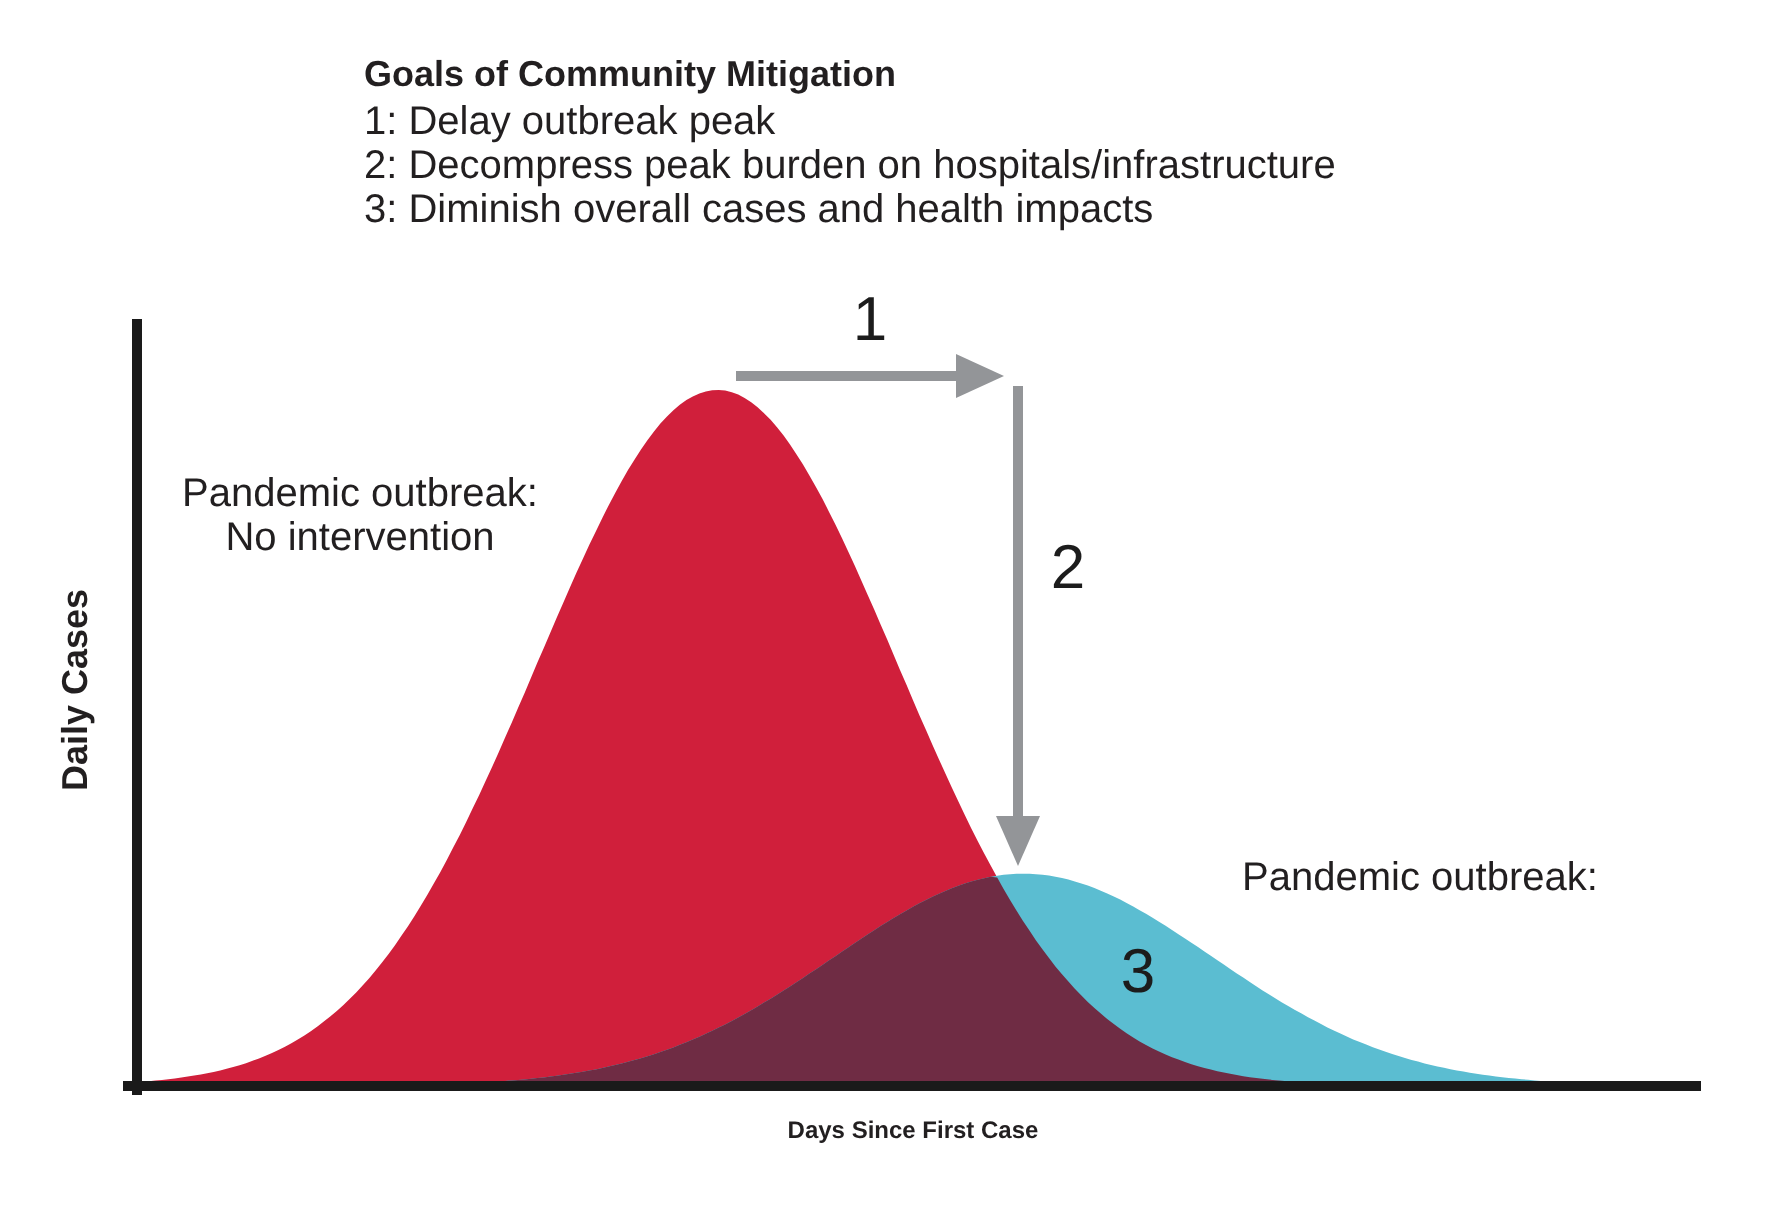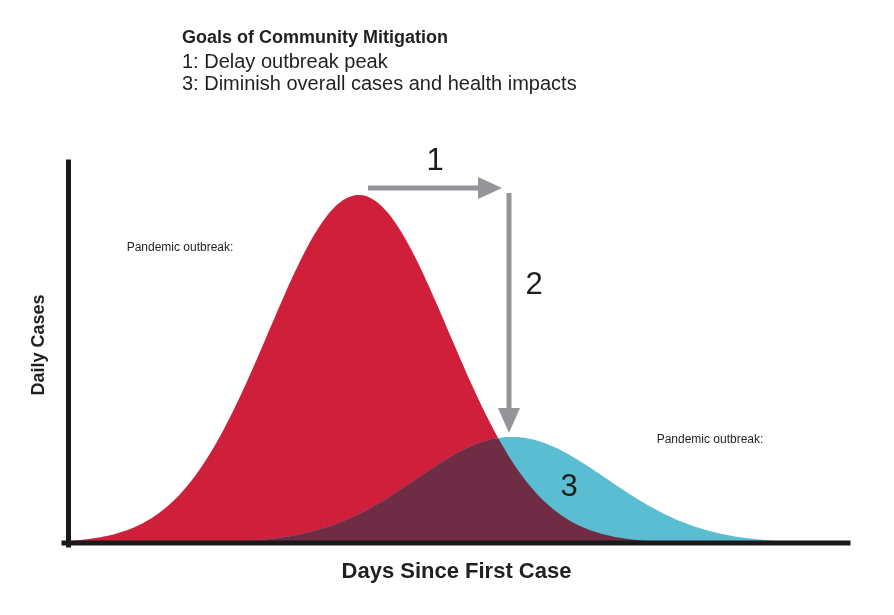--- a/index.html
+++ b/index.html
@@ -28,52 +28,53 @@
     text-align: center;
     width: 28px;
   }
   .annot-1 { left: 409px; top: 144px; }
   .annot-2 { left: 508px; top: 268px; }
   .annot-3 { left: 543px; top: 470px; }
   .curve-label {
     position: absolute;
     width: 200px;
     text-align: center;
-    font-size: 12px;
+    font-size: 20px;
     line-height: 22px;
   }
   .curve-label.left  { left: 68px;  top: 236px; }
   .curve-label.right { left: 598px; top: 428px; }
   .ylabel {
     position: absolute;
     left: 26px;
     top: 345px;
     transform: translate(-50%, -50%) rotate(-90deg);
     font-size: 18px;
     font-weight: bold;
     white-space: nowrap;
   }
   .xlabel {
     position: absolute;
     left: 56px;
     top: 558px;
     width: 777px;
     text-align: center;
-    font-size: 22px;
+    font-size: 12px;
     font-weight: bold;
   }
 </style>
 </head>
 <body>
 
 <div class="canvas">
 
   <div class="header">
     <div class="header-title">Goals of Community Mitigation</div>
     <div class="goal">1: Delay outbreak peak</div>
+    <div class="goal">2: Decompress peak burden on hospitals/infrastructure</div>
     <div class="goal">3: Diminish overall cases and health impacts</div>
   </div>
 
   <svg class="chart" width="894" height="615" viewBox="0 0 894 615">
     <path id="path-red" d="M 56 543 L 56.0 541.1 L 59.2 540.8 L 62.5 540.6 L 65.7 540.3 L 69.0 540.0 L 72.2 539.6 L 75.4 539.2 L 78.7 538.8 L 81.9 538.3 L 85.1 537.8 L 88.4 537.3 L 91.6 536.6 L 94.8 536.0 L 98.1 535.2 L 101.3 534.4 L 104.6 533.5 L 107.8 532.6 L 111.0 531.6 L 114.3 530.4 L 117.5 529.2 L 120.8 527.9 L 124.0 526.5 L 127.2 525.0 L 130.5 523.4 L 133.7 521.6 L 136.9 519.7 L 140.2 517.7 L 143.4 515.6 L 146.7 513.3 L 149.9 510.8 L 153.1 508.2 L 156.4 505.5 L 159.6 502.6 L 162.8 499.5 L 166.1 496.2 L 169.3 492.7 L 172.6 489.1 L 175.8 485.2 L 179.0 481.2 L 182.3 477.0 L 185.5 472.6 L 188.7 467.9 L 192.0 463.1 L 195.2 458.1 L 198.4 452.9 L 201.7 447.4 L 204.9 441.8 L 208.2 436.0 L 211.4 430.0 L 214.6 423.8 L 217.9 417.5 L 221.1 411.0 L 224.3 404.3 L 227.6 397.5 L 230.8 390.5 L 234.1 383.4 L 237.3 376.2 L 240.5 368.9 L 243.8 361.5 L 247.0 354.0 L 250.3 346.5 L 253.5 338.9 L 256.7 331.3 L 260.0 323.7 L 263.2 316.2 L 266.4 308.7 L 269.7 301.2 L 272.9 293.9 L 276.1 286.6 L 279.4 279.5 L 282.6 272.5 L 285.9 265.7 L 289.1 259.1 L 292.3 252.7 L 295.6 246.5 L 298.8 240.6 L 302.0 235.0 L 305.3 229.7 L 308.5 224.7 L 311.8 220.0 L 315.0 215.7 L 318.2 211.8 L 321.5 208.3 L 324.7 205.1 L 327.9 202.4 L 331.2 200.0 L 334.4 198.2 L 337.7 196.7 L 340.9 195.7 L 344.1 195.1 L 347.4 195.0 L 350.6 195.3 L 353.9 196.1 L 357.1 197.3 L 360.3 199.0 L 363.6 201.1 L 366.8 203.6 L 370.0 206.6 L 373.3 209.9 L 376.5 213.6 L 379.8 217.8 L 383.0 222.2 L 386.2 227.1 L 389.5 232.2 L 392.7 237.7 L 395.9 243.4 L 399.2 249.4 L 402.4 255.7 L 405.7 262.2 L 408.9 268.9 L 412.1 275.8 L 415.4 282.9 L 418.6 290.1 L 421.8 297.4 L 425.1 304.8 L 428.3 312.3 L 431.6 319.8 L 434.8 327.4 L 438.0 335.0 L 441.3 342.5 L 444.5 350.1 L 447.7 357.6 L 451.0 365.0 L 454.2 372.4 L 457.5 379.7 L 460.7 386.8 L 463.9 393.8 L 467.2 400.8 L 470.4 407.5 L 473.6 414.1 L 476.9 420.6 L 480.1 426.8 L 483.4 432.9 L 486.6 438.8 L 489.8 444.5 L 493.1 450.1 L 496.3 455.4 L 499.5 460.5 L 502.8 465.4 L 506.0 470.2 L 509.3 474.7 L 512.5 479.0 L 515.7 483.2 L 519.0 487.1 L 522.2 490.8 L 525.4 494.4 L 528.7 497.8 L 531.9 501.0 L 535.2 504.0 L 538.4 506.8 L 541.6 509.5 L 544.9 512.0 L 548.1 514.4 L 551.3 516.6 L 554.6 518.7 L 557.8 520.7 L 561.0 522.5 L 564.3 524.2 L 567.5 525.7 L 570.8 527.2 L 574.0 528.6 L 577.2 529.8 L 580.5 531.0 L 583.7 532.1 L 587.0 533.1 L 590.2 534.0 L 593.4 534.8 L 596.7 535.6 L 599.9 536.3 L 603.1 536.9 L 606.4 537.5 L 609.6 538.1 L 612.9 538.6 L 616.1 539.0 L 619.3 539.4 L 622.6 539.8 L 625.8 540.1 L 629.0 540.4 L 632.3 540.7 L 635.5 541.0 L 638.8 541.2 L 642.0 541.4 L 645.2 541.6 L 648.5 541.7 L 651.7 541.9 L 654.9 542.0 L 658.2 542.1 L 661.4 542.2 L 664.6 542.3 L 667.9 542.4 L 671.1 542.5 L 674.4 542.5 L 677.6 542.6 L 680.8 542.6 L 684.1 542.7 L 687.3 542.7 L 690.5 542.8 L 693.8 542.8 L 697.0 542.8 L 700.3 542.8 L 703.5 542.9 L 706.7 542.9 L 710.0 542.9 L 713.2 542.9 L 716.4 542.9 L 719.7 542.9 L 722.9 542.9 L 726.2 543.0 L 729.4 543.0 L 732.6 543.0 L 735.9 543.0 L 739.1 543.0 L 742.4 543.0 L 745.6 543.0 L 748.8 543.0 L 752.1 543.0 L 755.3 543.0 L 758.5 543.0 L 761.8 543.0 L 765.0 543.0 L 768.3 543.0 L 771.5 543.0 L 774.7 543.0 L 778.0 543.0 L 781.2 543.0 L 784.4 543.0 L 787.7 543.0 L 790.9 543.0 L 794.1 543.0 L 797.4 543.0 L 800.6 543.0 L 803.9 543.0 L 807.1 543.0 L 810.3 543.0 L 813.6 543.0 L 816.8 543.0 L 820.0 543.0 L 823.3 543.0 L 826.5 543.0 L 829.8 543.0 L 833.0 543.0 L 833 543 Z" fill="#d01f3b"></path>
     <path id="path-teal" d="M 56 543 L 56.0 543.0 L 59.2 543.0 L 62.5 543.0 L 65.7 543.0 L 69.0 543.0 L 72.2 543.0 L 75.4 543.0 L 78.7 543.0 L 81.9 543.0 L 85.1 543.0 L 88.4 543.0 L 91.6 543.0 L 94.8 543.0 L 98.1 543.0 L 101.3 543.0 L 104.6 543.0 L 107.8 543.0 L 111.0 543.0 L 114.3 543.0 L 117.5 543.0 L 120.8 543.0 L 124.0 543.0 L 127.2 543.0 L 130.5 542.9 L 133.7 542.9 L 136.9 542.9 L 140.2 542.9 L 143.4 542.9 L 146.7 542.9 L 149.9 542.9 L 153.1 542.9 L 156.4 542.8 L 159.6 542.8 L 162.8 542.8 L 166.1 542.8 L 169.3 542.8 L 172.6 542.7 L 175.8 542.7 L 179.0 542.7 L 182.3 542.6 L 185.5 542.6 L 188.7 542.5 L 192.0 542.5 L 195.2 542.4 L 198.4 542.3 L 201.7 542.2 L 204.9 542.2 L 208.2 542.1 L 211.4 542.0 L 214.6 541.8 L 217.9 541.7 L 221.1 541.6 L 224.3 541.4 L 227.6 541.3 L 230.8 541.1 L 234.1 540.9 L 237.3 540.7 L 240.5 540.5 L 243.8 540.2 L 247.0 540.0 L 250.3 539.7 L 253.5 539.4 L 256.7 539.0 L 260.0 538.7 L 263.2 538.3 L 266.4 537.9 L 269.7 537.4 L 272.9 536.9 L 276.1 536.4 L 279.4 535.9 L 282.6 535.3 L 285.9 534.7 L 289.1 534.0 L 292.3 533.3 L 295.6 532.5 L 298.8 531.8 L 302.0 530.9 L 305.3 530.0 L 308.5 529.1 L 311.8 528.1 L 315.0 527.1 L 318.2 526.0 L 321.5 524.9 L 324.7 523.7 L 327.9 522.4 L 331.2 521.1 L 334.4 519.8 L 337.7 518.4 L 340.9 516.9 L 344.1 515.4 L 347.4 513.8 L 350.6 512.2 L 353.9 510.5 L 357.1 508.8 L 360.3 507.0 L 363.6 505.1 L 366.8 503.3 L 370.0 501.3 L 373.3 499.4 L 376.5 497.4 L 379.8 495.3 L 383.0 493.2 L 386.2 491.1 L 389.5 489.0 L 392.7 486.8 L 395.9 484.7 L 399.2 482.5 L 402.4 480.3 L 405.7 478.1 L 408.9 475.9 L 412.1 473.7 L 415.4 471.5 L 418.6 469.4 L 421.8 467.2 L 425.1 465.1 L 428.3 463.0 L 431.6 461.0 L 434.8 459.0 L 438.0 457.1 L 441.3 455.2 L 444.5 453.4 L 447.7 451.6 L 451.0 450.0 L 454.2 448.4 L 457.5 446.9 L 460.7 445.5 L 463.9 444.1 L 467.2 442.9 L 470.4 441.8 L 473.6 440.8 L 476.9 439.9 L 480.1 439.1 L 483.4 438.4 L 486.6 437.9 L 489.8 437.4 L 493.1 437.1 L 496.3 436.9 L 499.5 436.9 L 502.8 436.9 L 506.0 437.1 L 509.3 437.4 L 512.5 437.8 L 515.7 438.4 L 519.0 439.0 L 522.2 439.8 L 525.4 440.7 L 528.7 441.7 L 531.9 442.8 L 535.2 444.0 L 538.4 445.4 L 541.6 446.8 L 544.9 448.3 L 548.1 449.8 L 551.3 451.5 L 554.6 453.3 L 557.8 455.1 L 561.0 456.9 L 564.3 458.9 L 567.5 460.9 L 570.8 462.9 L 574.0 465.0 L 577.2 467.1 L 580.5 469.2 L 583.7 471.4 L 587.0 473.5 L 590.2 475.7 L 593.4 477.9 L 596.7 480.1 L 599.9 482.3 L 603.1 484.5 L 606.4 486.7 L 609.6 488.8 L 612.9 491.0 L 616.1 493.1 L 619.3 495.2 L 622.6 497.2 L 625.8 499.2 L 629.0 501.2 L 632.3 503.1 L 635.5 505.0 L 638.8 506.8 L 642.0 508.6 L 645.2 510.3 L 648.5 512.0 L 651.7 513.7 L 654.9 515.2 L 658.2 516.8 L 661.4 518.2 L 664.6 519.7 L 667.9 521.0 L 671.1 522.3 L 674.4 523.6 L 677.6 524.8 L 680.8 525.9 L 684.1 527.0 L 687.3 528.0 L 690.5 529.0 L 693.8 530.0 L 697.0 530.8 L 700.3 531.7 L 703.5 532.5 L 706.7 533.2 L 710.0 533.9 L 713.2 534.6 L 716.4 535.2 L 719.7 535.8 L 722.9 536.4 L 726.2 536.9 L 729.4 537.4 L 732.6 537.8 L 735.9 538.2 L 739.1 538.6 L 742.4 539.0 L 745.6 539.3 L 748.8 539.6 L 752.1 539.9 L 755.3 540.2 L 758.5 540.5 L 761.8 540.7 L 765.0 540.9 L 768.3 541.1 L 771.5 541.3 L 774.7 541.4 L 778.0 541.6 L 781.2 541.7 L 784.4 541.8 L 787.7 541.9 L 790.9 542.1 L 794.1 542.1 L 797.4 542.2 L 800.6 542.3 L 803.9 542.4 L 807.1 542.4 L 810.3 542.5 L 813.6 542.6 L 816.8 542.6 L 820.0 542.6 L 823.3 542.7 L 826.5 542.7 L 829.8 542.8 L 833.0 542.8 L 833 543 Z" fill="#5bbdd1"></path>
     <path id="path-overlap" d="M 56 543 L 56.0 543.0 L 59.2 543.0 L 62.5 543.0 L 65.7 543.0 L 69.0 543.0 L 72.2 543.0 L 75.4 543.0 L 78.7 543.0 L 81.9 543.0 L 85.1 543.0 L 88.4 543.0 L 91.6 543.0 L 94.8 543.0 L 98.1 543.0 L 101.3 543.0 L 104.6 543.0 L 107.8 543.0 L 111.0 543.0 L 114.3 543.0 L 117.5 543.0 L 120.8 543.0 L 124.0 543.0 L 127.2 543.0 L 130.5 542.9 L 133.7 542.9 L 136.9 542.9 L 140.2 542.9 L 143.4 542.9 L 146.7 542.9 L 149.9 542.9 L 153.1 542.9 L 156.4 542.8 L 159.6 542.8 L 162.8 542.8 L 166.1 542.8 L 169.3 542.8 L 172.6 542.7 L 175.8 542.7 L 179.0 542.7 L 182.3 542.6 L 185.5 542.6 L 188.7 542.5 L 192.0 542.5 L 195.2 542.4 L 198.4 542.3 L 201.7 542.2 L 204.9 542.2 L 208.2 542.1 L 211.4 542.0 L 214.6 541.8 L 217.9 541.7 L 221.1 541.6 L 224.3 541.4 L 227.6 541.3 L 230.8 541.1 L 234.1 540.9 L 237.3 540.7 L 240.5 540.5 L 243.8 540.2 L 247.0 540.0 L 250.3 539.7 L 253.5 539.4 L 256.7 539.0 L 260.0 538.7 L 263.2 538.3 L 266.4 537.9 L 269.7 537.4 L 272.9 536.9 L 276.1 536.4 L 279.4 535.9 L 282.6 535.3 L 285.9 534.7 L 289.1 534.0 L 292.3 533.3 L 295.6 532.5 L 298.8 531.8 L 302.0 530.9 L 305.3 530.0 L 308.5 529.1 L 311.8 528.1 L 315.0 527.1 L 318.2 526.0 L 321.5 524.9 L 324.7 523.7 L 327.9 522.4 L 331.2 521.1 L 334.4 519.8 L 337.7 518.4 L 340.9 516.9 L 344.1 515.4 L 347.4 513.8 L 350.6 512.2 L 353.9 510.5 L 357.1 508.8 L 360.3 507.0 L 363.6 505.1 L 366.8 503.3 L 370.0 501.3 L 373.3 499.4 L 376.5 497.4 L 379.8 495.3 L 383.0 493.2 L 386.2 491.1 L 389.5 489.0 L 392.7 486.8 L 395.9 484.7 L 399.2 482.5 L 402.4 480.3 L 405.7 478.1 L 408.9 475.9 L 412.1 473.7 L 415.4 471.5 L 418.6 469.4 L 421.8 467.2 L 425.1 465.1 L 428.3 463.0 L 431.6 461.0 L 434.8 459.0 L 438.0 457.1 L 441.3 455.2 L 444.5 453.4 L 447.7 451.6 L 451.0 450.0 L 454.2 448.4 L 457.5 446.9 L 460.7 445.5 L 463.9 444.1 L 467.2 442.9 L 470.4 441.8 L 473.6 440.8 L 476.9 439.9 L 480.1 439.1 L 483.4 438.4 L 486.6 438.8 L 489.8 444.5 L 493.1 450.1 L 496.3 455.4 L 499.5 460.5 L 502.8 465.4 L 506.0 470.2 L 509.3 474.7 L 512.5 479.0 L 515.7 483.2 L 519.0 487.1 L 522.2 490.8 L 525.4 494.4 L 528.7 497.8 L 531.9 501.0 L 535.2 504.0 L 538.4 506.8 L 541.6 509.5 L 544.9 512.0 L 548.1 514.4 L 551.3 516.6 L 554.6 518.7 L 557.8 520.7 L 561.0 522.5 L 564.3 524.2 L 567.5 525.7 L 570.8 527.2 L 574.0 528.6 L 577.2 529.8 L 580.5 531.0 L 583.7 532.1 L 587.0 533.1 L 590.2 534.0 L 593.4 534.8 L 596.7 535.6 L 599.9 536.3 L 603.1 536.9 L 606.4 537.5 L 609.6 538.1 L 612.9 538.6 L 616.1 539.0 L 619.3 539.4 L 622.6 539.8 L 625.8 540.1 L 629.0 540.4 L 632.3 540.7 L 635.5 541.0 L 638.8 541.2 L 642.0 541.4 L 645.2 541.6 L 648.5 541.7 L 651.7 541.9 L 654.9 542.0 L 658.2 542.1 L 661.4 542.2 L 664.6 542.3 L 667.9 542.4 L 671.1 542.5 L 674.4 542.5 L 677.6 542.6 L 680.8 542.6 L 684.1 542.7 L 687.3 542.7 L 690.5 542.8 L 693.8 542.8 L 697.0 542.8 L 700.3 542.8 L 703.5 542.9 L 706.7 542.9 L 710.0 542.9 L 713.2 542.9 L 716.4 542.9 L 719.7 542.9 L 722.9 542.9 L 726.2 543.0 L 729.4 543.0 L 732.6 543.0 L 735.9 543.0 L 739.1 543.0 L 742.4 543.0 L 745.6 543.0 L 748.8 543.0 L 752.1 543.0 L 755.3 543.0 L 758.5 543.0 L 761.8 543.0 L 765.0 543.0 L 768.3 543.0 L 771.5 543.0 L 774.7 543.0 L 778.0 543.0 L 781.2 543.0 L 784.4 543.0 L 787.7 543.0 L 790.9 543.0 L 794.1 543.0 L 797.4 543.0 L 800.6 543.0 L 803.9 543.0 L 807.1 543.0 L 810.3 543.0 L 813.6 543.0 L 816.8 543.0 L 820.0 543.0 L 823.3 543.0 L 826.5 543.0 L 829.8 543.0 L 833.0 543.0 L 833 543 Z" fill="#6f2c44"></path>
 
     <g>
       <line class="arrow-line" x1="356" y1="188" x2="466" y2="188" stroke-width="5" stroke="#939598"></line>
@@ -88,20 +89,21 @@
     <line id="y-axis" x1="56.5" y1="162" x2="56.5" y2="545" stroke-width="5" stroke-linecap="square" stroke="#1a1a1a"></line>
     <line id="x-axis" x1="52" y1="543" x2="836" y2="543" stroke-width="5" stroke-linecap="square" stroke="#1a1a1a"></line>
   </svg>
 
   <div class="annot annot-1">1</div>
   <div class="annot annot-2">2</div>
   <div class="annot annot-3">3</div>
 
   <div class="curve-label left">
     <div>Pandemic outbreak:</div>
+    <div>No intervention</div>
   </div>
 
   <div class="curve-label right">
     <div>Pandemic outbreak:</div>
   </div>
 
   <div class="ylabel">Daily Cases</div>
   <div class="xlabel">Days Since First Case</div>
 
 </div>

